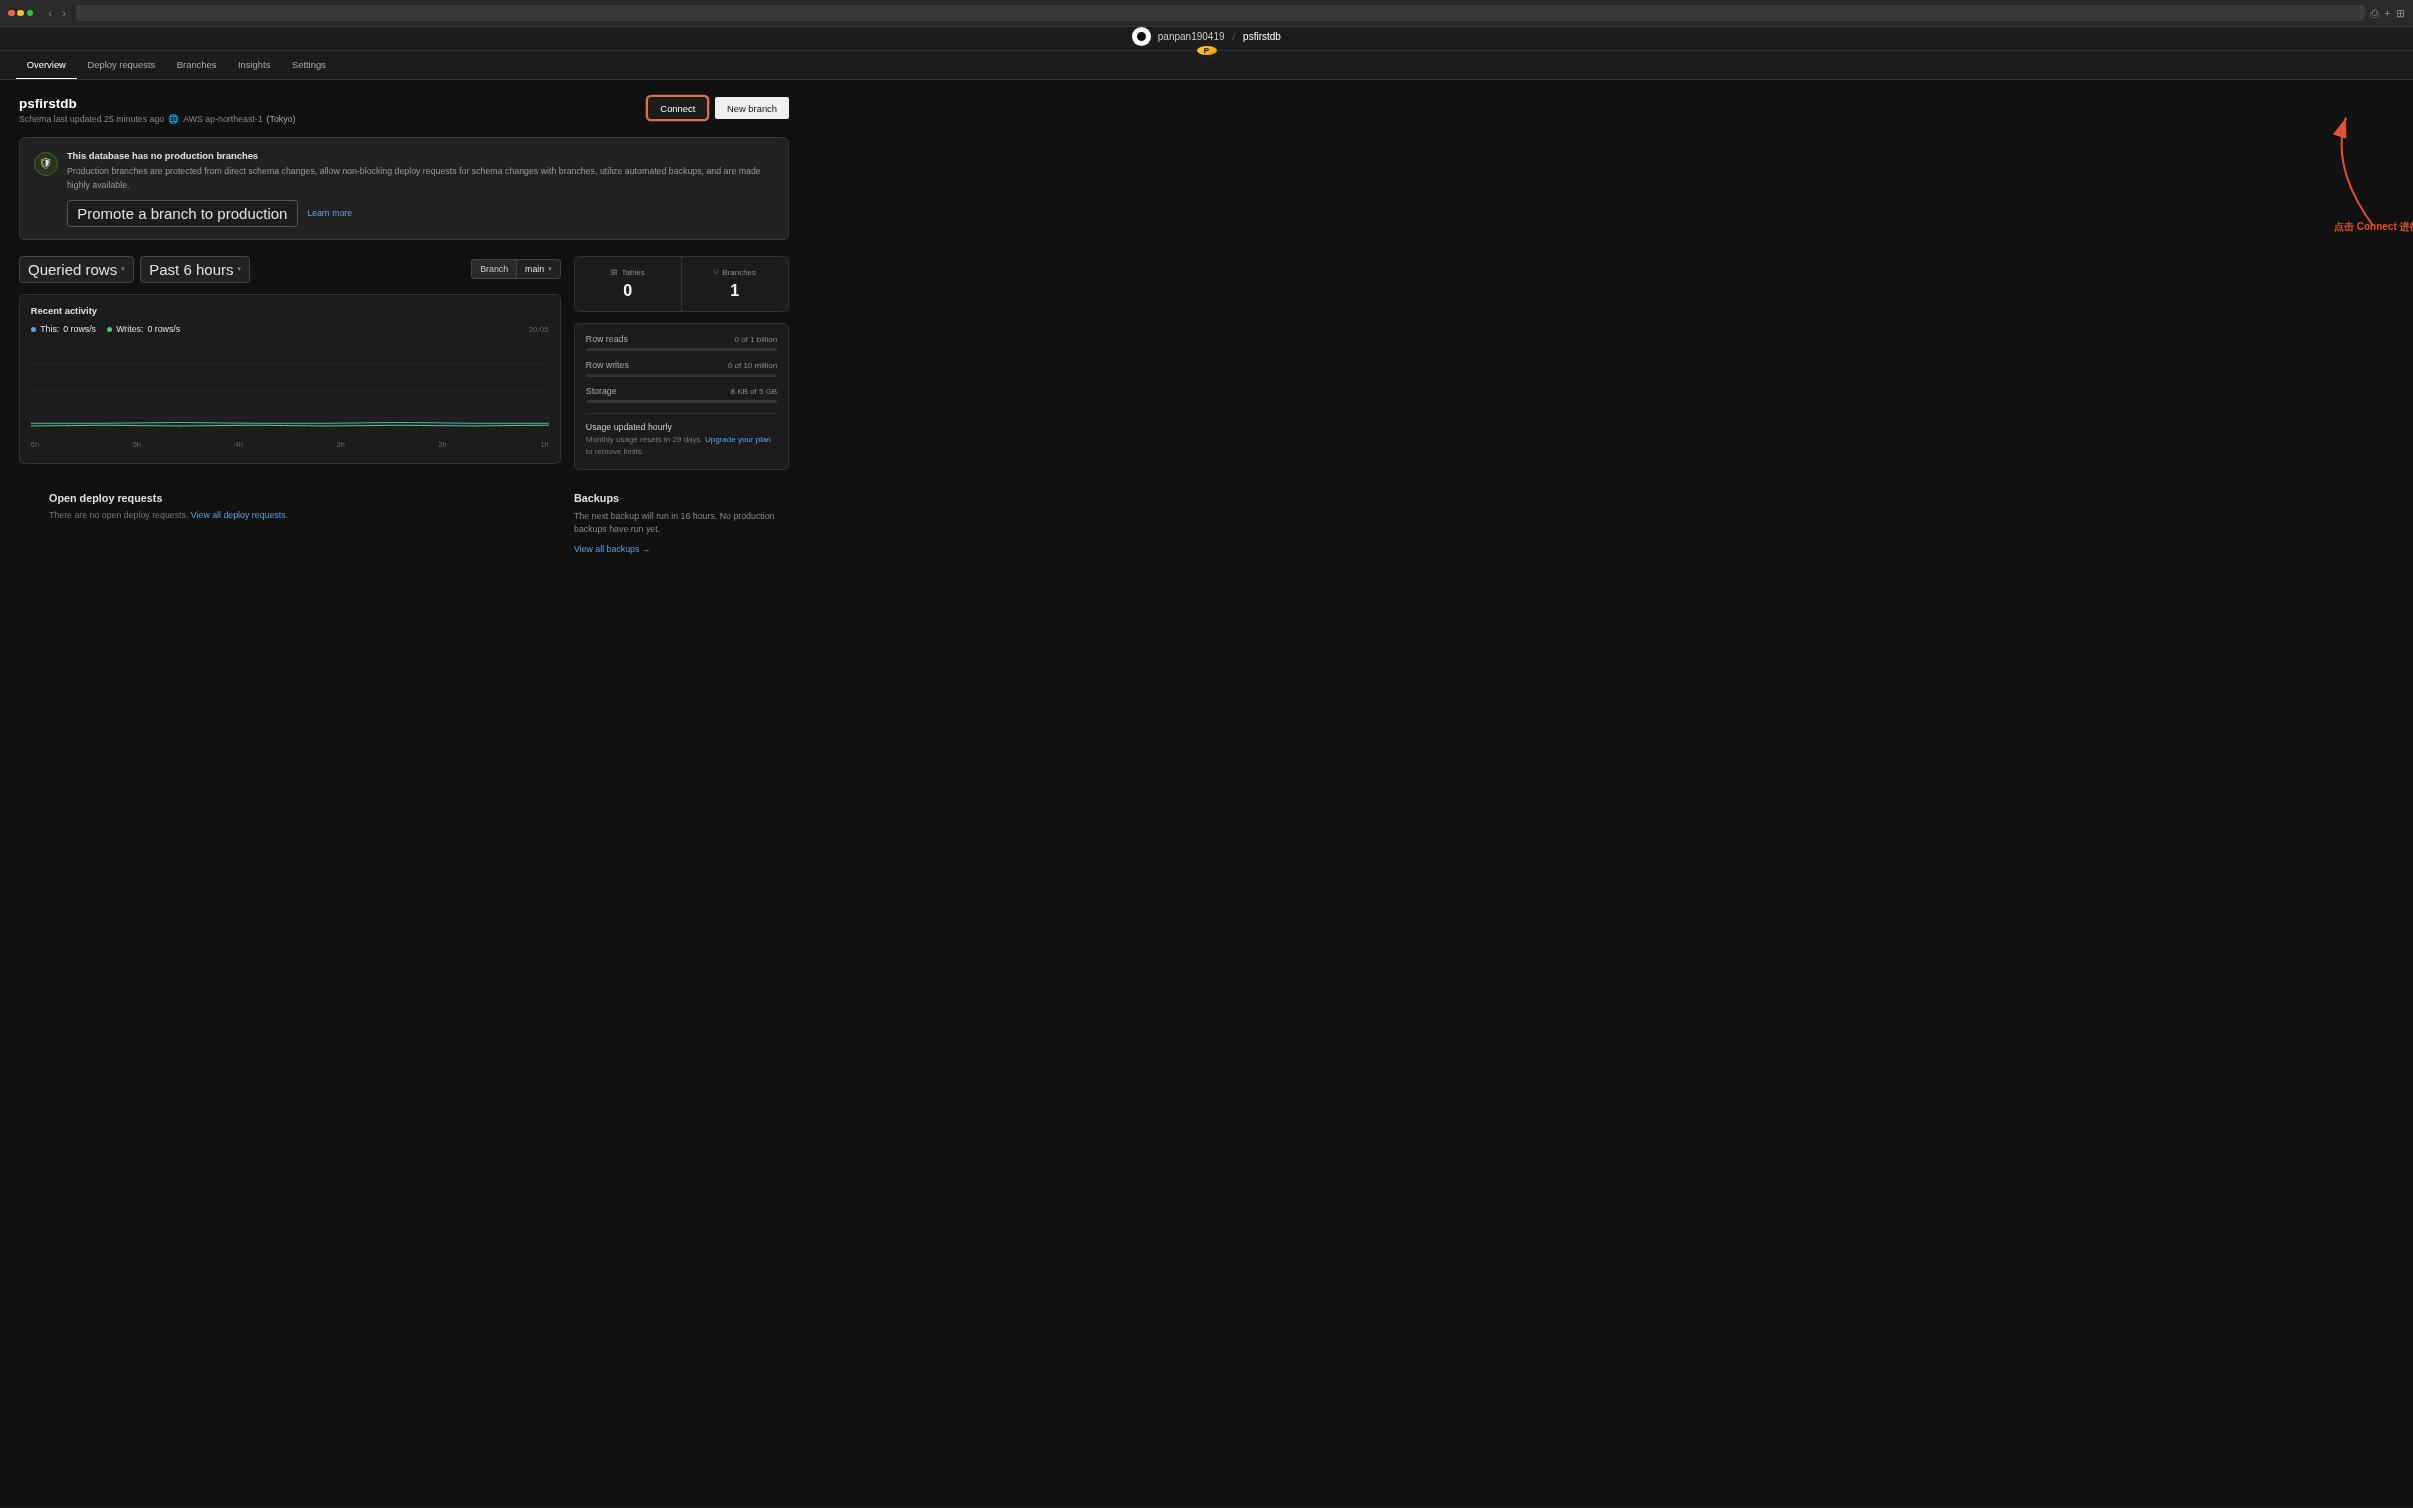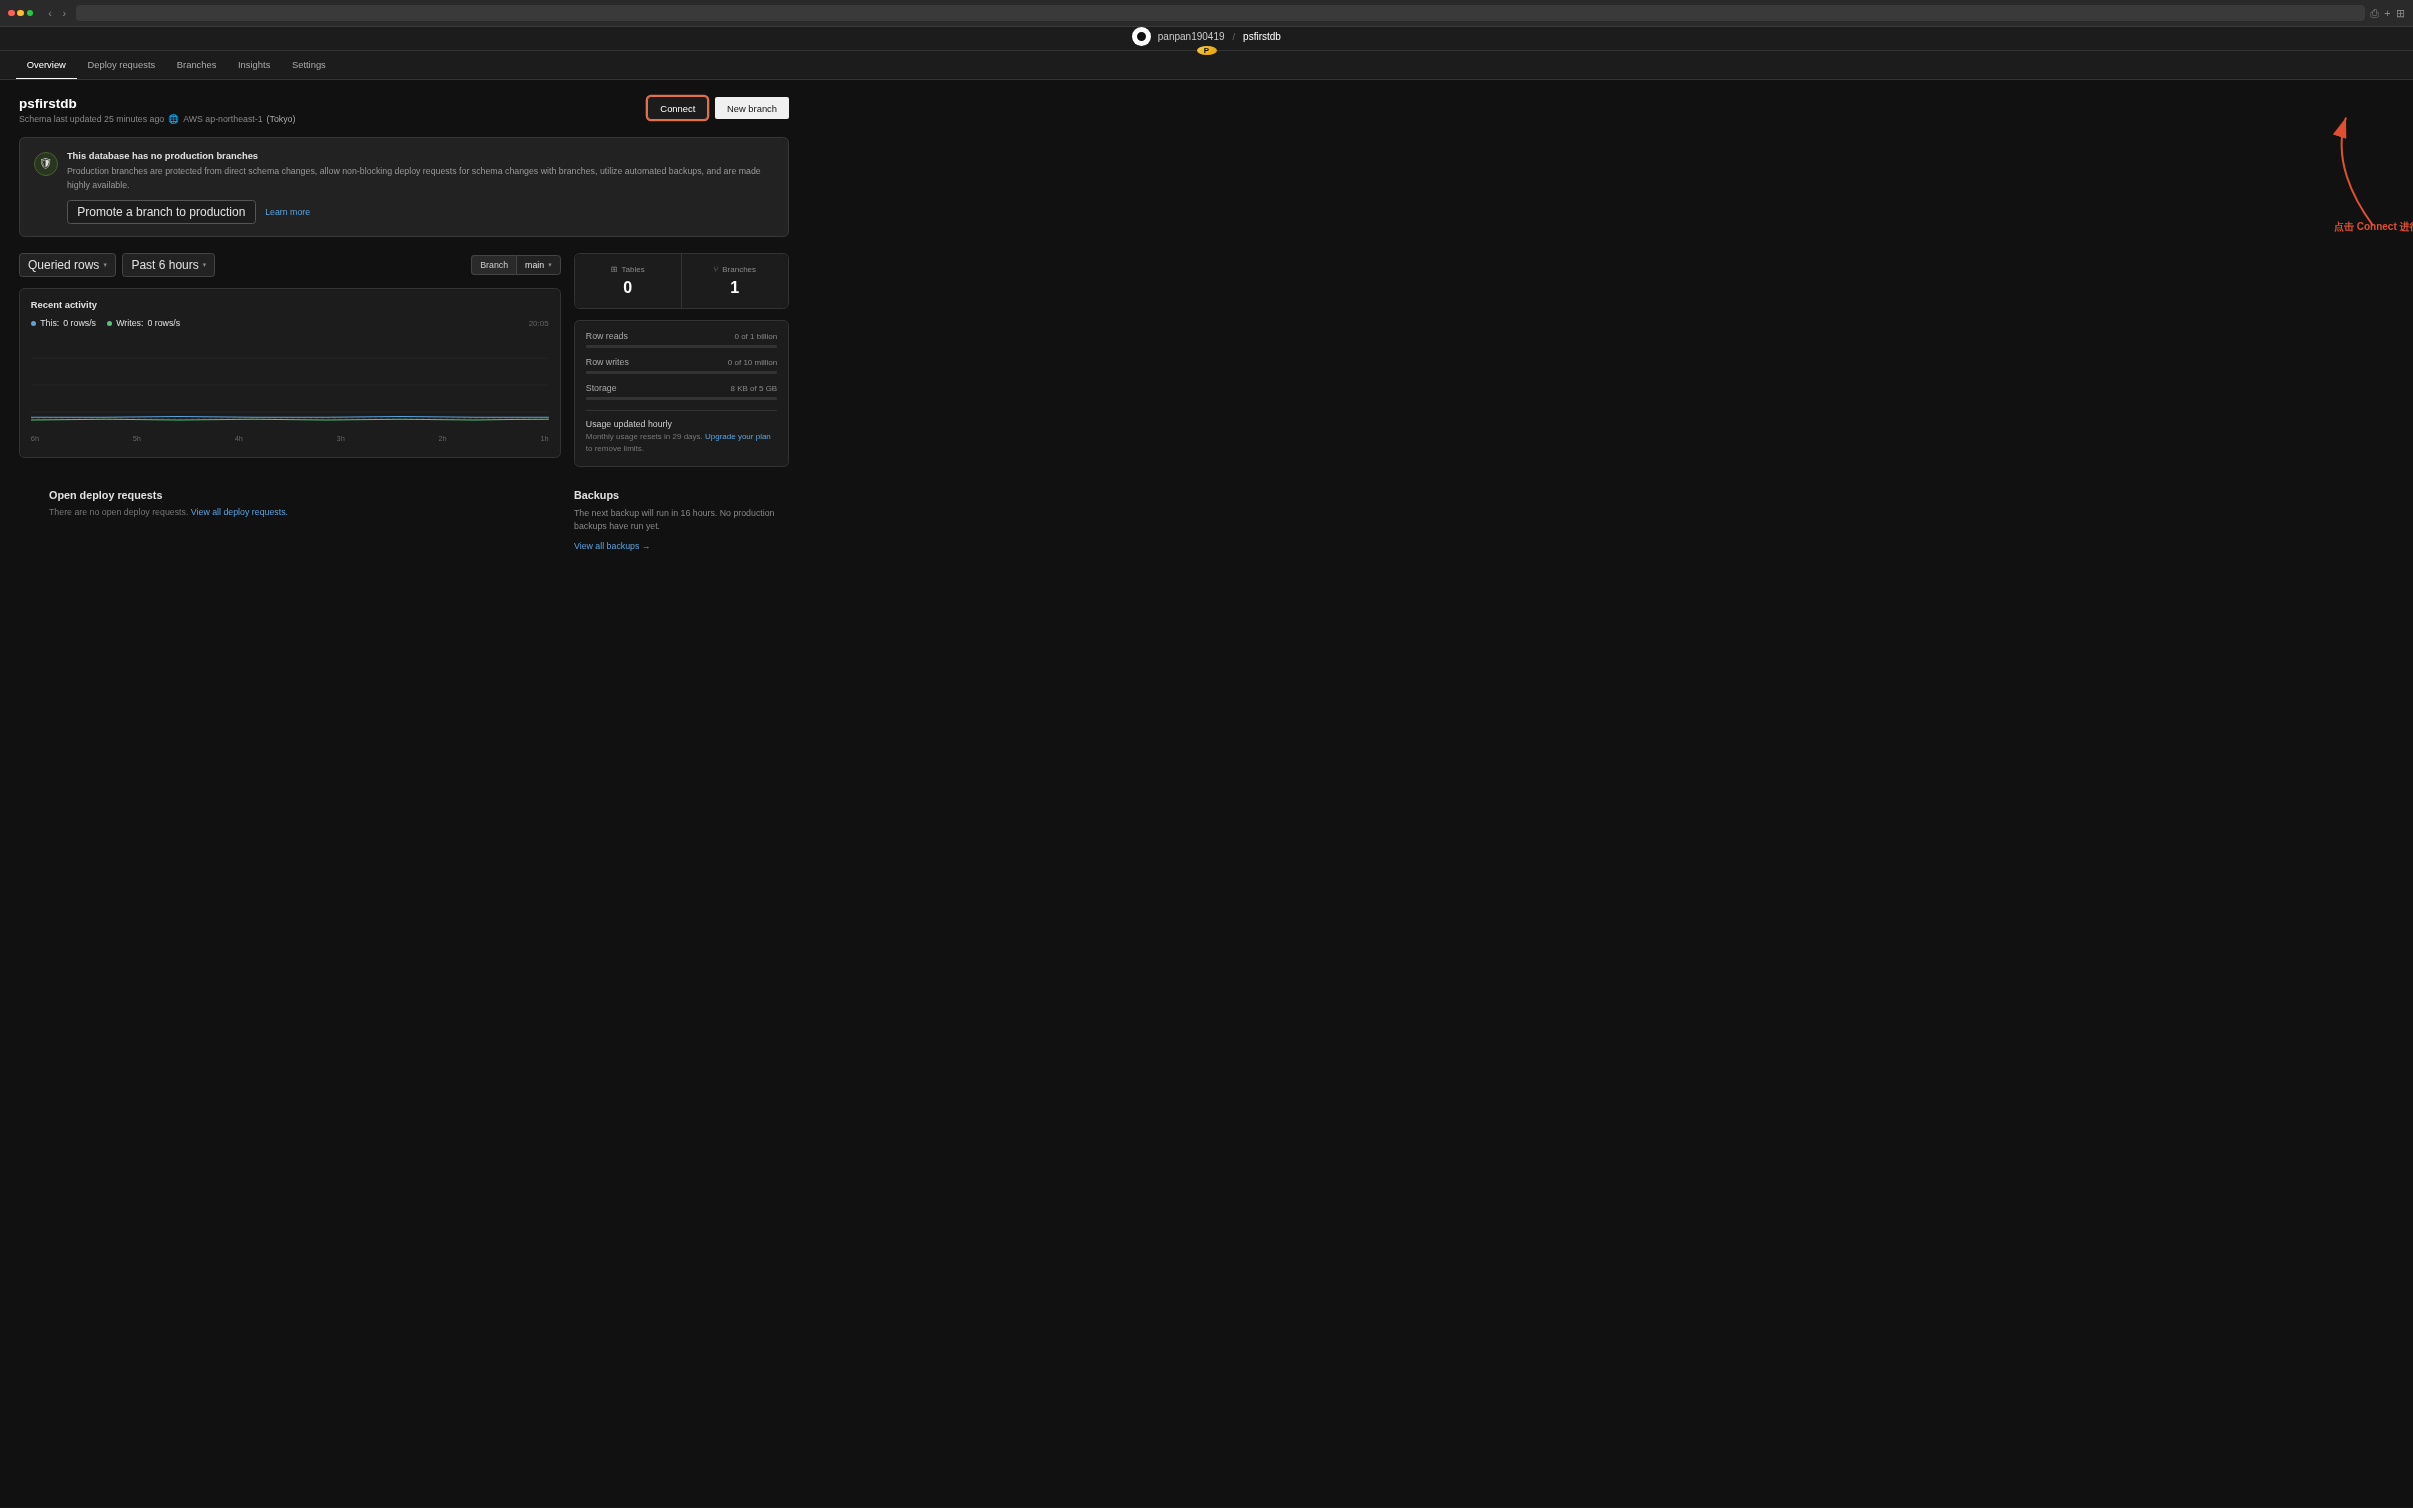--- a/index.html
+++ b/index.html
@@ -173,21 +173,21 @@
     .alert-body { flex: 1; }
     .alert-title { font-weight: 600; color: #e0e0e0; margin-bottom: 4px; font-size: 9.4px; }
     .alert-desc { color: #999; font-size: 8.8px; line-height: 1.5; margin-bottom: 8px; }
     .alert-actions { display: flex; gap: 9.4px; align-items: center; }
     .btn-promote {
       background: #1c1c1c;
       border: 0.7px solid #555;
       color: #e0e0e0;
       padding: 4px 9.4px;
       border-radius: 3.4px;
-      font-size: 12px;
+      font-size: 15px;
       cursor: pointer;
     }
     .btn-learn { color: #5ba3e0; font-size: 8.8px; cursor: pointer; background: none; border: none; }
 
     
     .chart-section {
       display: flex;
       gap: 13.5px;
       margin-bottom: 21.5px;
     }
@@ -202,21 +202,21 @@
     }
     .filter-left { display: flex; gap: 6.7px; }
     .filter-right { display: flex; align-items: flex-start; gap: 5.4px; }
 
     .select-btn {
       background: #222;
       border: 0.7px solid #444;
       color: #e0e0e0;
       padding: 4px 8px;
       border-radius: 3.4px;
-      font-size: 12px;
+      font-size: 15px;
       cursor: pointer;
       display: flex; align-items: center; gap: 4px;
     }
     .select-btn::after { content: '▾'; font-size: 6.7px; color: #888; }
 
     .branch-filter { display: flex; align-items: center; gap: 0; }
     .branch-label {
       background: #2a2a2a;
       border: 0.7px solid #444;
       border-right: none;

